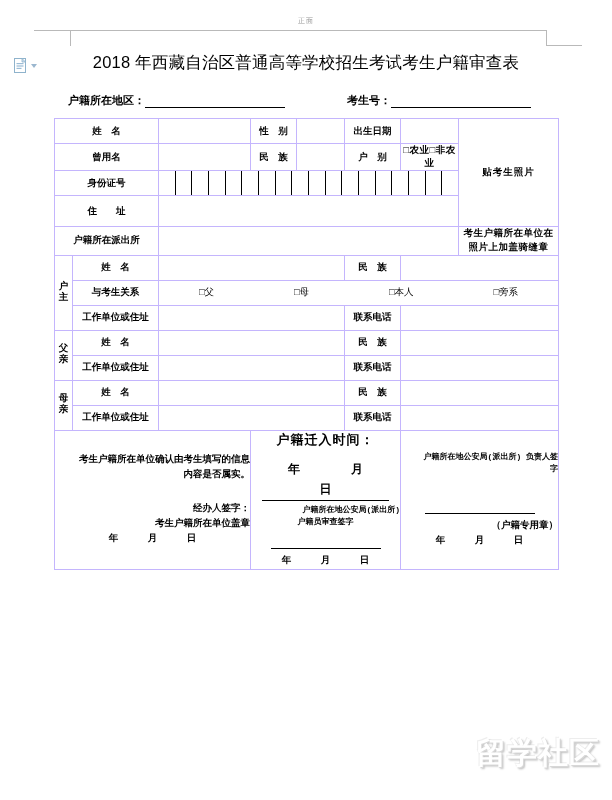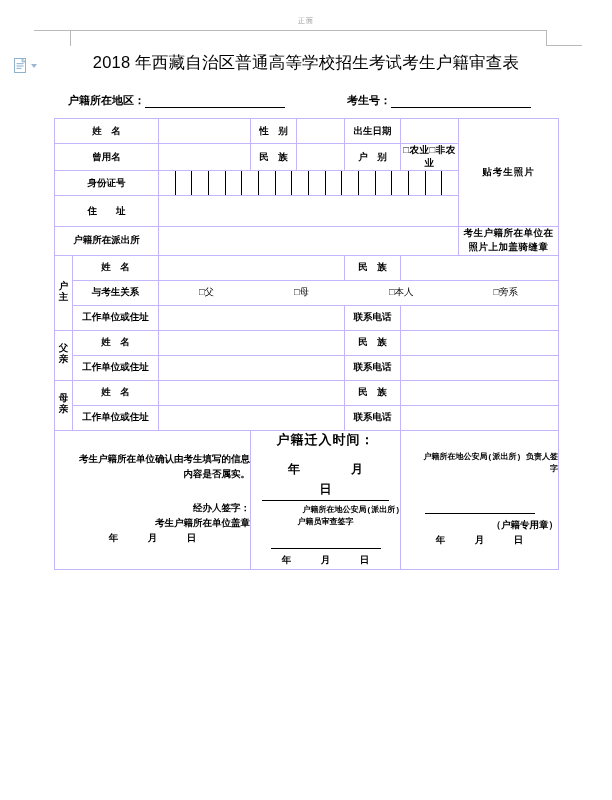--- a/index.html
+++ b/index.html
@@ -454,13 +454,14 @@
       <div class="sig-spacer"></div>
       <div class="underline-blank"></div>
       <div class="sig-center">（户籍专用章）</div>
       <div class="sig-date">年　月　日</div>
     </td>
   </tr>
 </tbody>
   </table>
 
 <div id="watermark">
+  <div id="watermark-main">留学社区</div>
 </div>
 
 </body></html>

